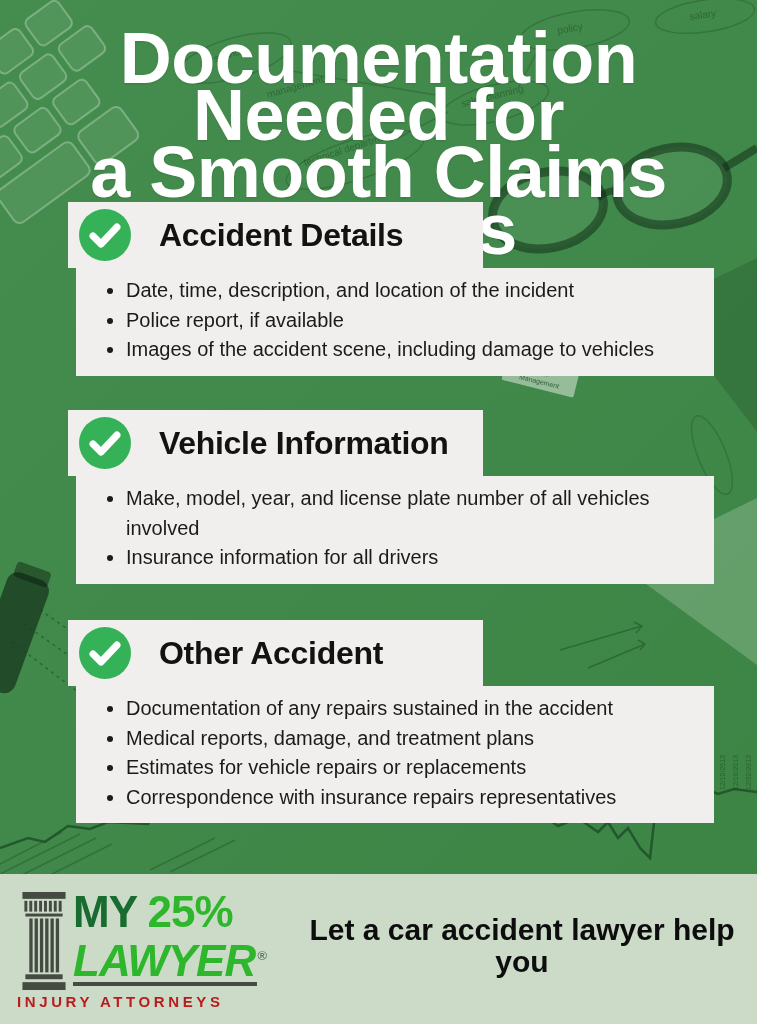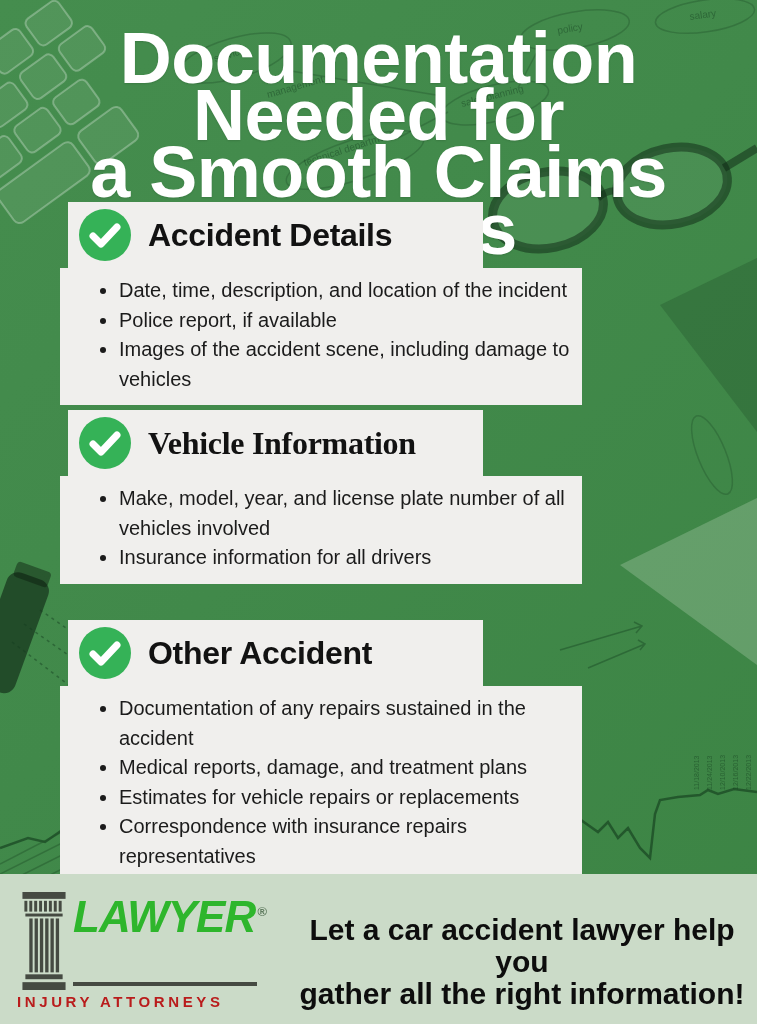--- a/index.html
+++ b/index.html
@@ -15,31 +15,31 @@
     position:absolute; top:30px; left:0; right:0; text-align:center;
     color:#ffffff; font-size:72px; line-height:57px; font-weight:800; letter-spacing:-0.5px;
     text-shadow:0 1px 2px rgba(0,0,0,0.12);
   }
 
   .hbox {
     position:absolute; left:68px; width:415px; height:66px; background:#f0efed;
     display:flex; align-items:center;
   }
   .check { width:52px; height:52px; margin-left:11px; flex:0 0 auto; }
-  .hbox h2 { margin-left:17px; font-size:32px; font-weight:800; color:#121212; letter-spacing:-0.3px; white-space:nowrap; }
+  .hbox h2 { margin-left:28px; font-size:32px; font-weight:800; color:#121212; letter-spacing:-0.3px; white-space:nowrap; }
 
   .bbox {
-    position:absolute; left:60px; width:522px; background:#f0efed;
-    padding:8px 8px 11px 9px;
+    position:absolute; left:76px; width:638px; background:#f0efed;
+    padding:8px 8px 11px 0;
   }
   .bbox ul { margin:0; padding-left:50px; list-style:disc; }
   .bbox li { font-size:20px; line-height:29.5px; color:#1b1b1b; }
 
   .s1h { top:202px; } .s1b { top:268px; }
-  .s2h { top:410px;font-family:Liberation Serif, serif; } .s2b { top:476px; }
+  .s2h { top:410px; } .s2b { top:476px; }
   .s3h { top:620px; } .s3b { top:686px; }
 
   .footer {
     position:absolute; left:0; right:0; top:874px; height:150px;
     background:#cbdbc8; overflow:hidden;
   }
   .brand { position:absolute; left:22px; top:16px; width:250px; }
   .pillar { position:absolute; left:0; top:2px; width:44px; height:98px; }
   .brand-text { position:absolute; left:51px; top:0; white-space:nowrap; line-height:44px; font-weight:800; }
   .brand-line1 { font-size:44px; letter-spacing:-1px; }
@@ -218,26 +218,29 @@
         <rect x="7" y="27" width="3.4" height="55"></rect>
           <rect x="12.4" y="27" width="3.4" height="55"></rect>
           <rect x="17.8" y="27" width="3.4" height="55"></rect>
           <rect x="23.2" y="27" width="3.4" height="55"></rect>
           <rect x="28.6" y="27" width="3.4" height="55"></rect>
           <rect x="34" y="27" width="3.4" height="55"></rect>
         <rect x="3" y="84" width="38" height="5"></rect>
         <rect x="0" y="92" width="44" height="8"></rect>
       </svg>
       <div class="brand-text">
+        <div class="brand-line1">
+          <span class="brand-my">MY</span>
+          <span class="brand-pct">25%</span>
+        </div>
         <div class="brand-line2">
           <span>LAWYER</span><span class="brand-reg">®</span>
         </div>
       </div>
       <div class="brand-rule"></div>
       <div class="brand-sub">INJURY ATTORNEYS</div>
     </div>
     <div class="tagline">
       <span>Let a car accident lawyer help you</span><br>
-      <span>gather all the right information!</span>
     </div>
   </div>
 
 </div>
 
 </body></html>

